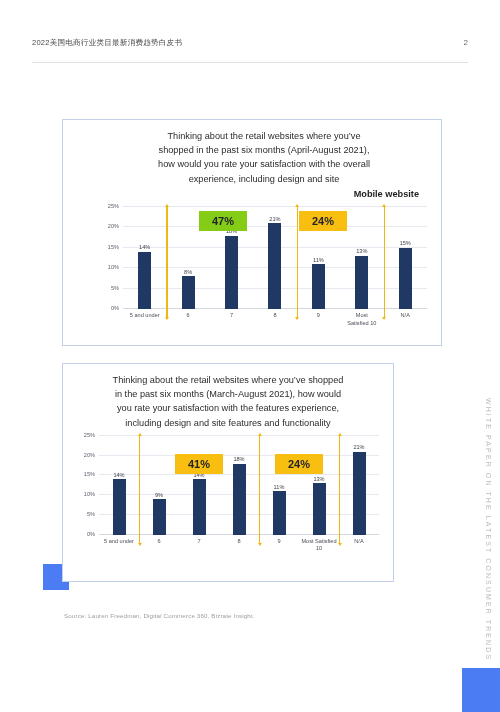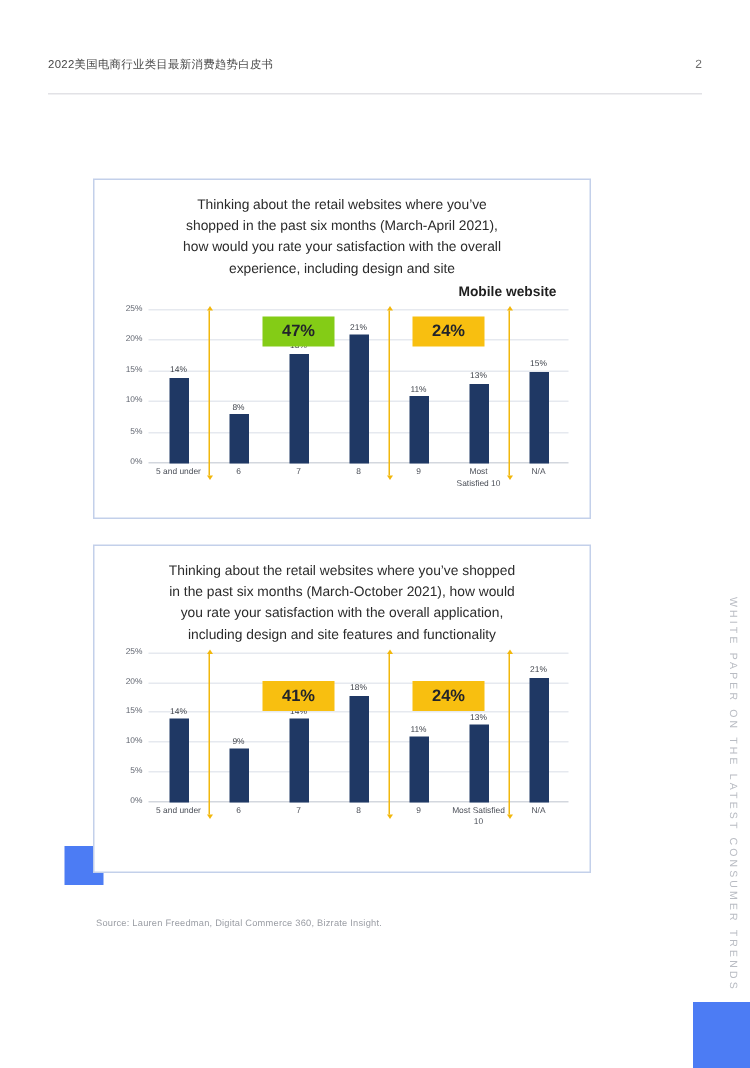--- a/index.html
+++ b/index.html
@@ -89,21 +89,21 @@
   }
 
   
   .chart-card {
     position: absolute;
     background: #ffffff;
     border: 1.5px solid #c3d0ea;
     box-sizing: border-box;
     z-index: 2;
   }
-  #chart-card-1 { left: 62px; top: 119px; width: 332px; height: 227px; }
+  #chart-card-1 { left: 62px; top: 119px; width: 380px; height: 227px; padding-left: 24px; }
   #chart-card-2 { left: 62px; top: 363px; width: 332px; height: 219px; }
 
   .chart-title {
     text-align: center;
     color: #2b2b2b;
     font-size: 9.2px;
     line-height: 14.2px;
     padding: 9px 22px 0 22px;
     box-sizing: border-box;
   }
@@ -245,21 +245,21 @@
 <div class="deco-square-left"></div>
 <div class="deco-square-right"></div>
 
 <div class="side-label">
   <span>WHITE PAPER ON THE LATEST CONSUMER TRENDS</span>
 </div>
 
 <div class="chart-card" id="chart-card-1">
   <div class="chart-title">
     <div>Thinking about the retail websites where you’ve</div>
-    <div>shopped in the past six months (March-April 2021),</div>
+    <div>shopped in the past six months (April-August 2021),</div>
     <div>how would you rate your satisfaction with the overall</div>
     <div>experience, including design and site</div>
     <div class="chart-subtitle">Mobile website</div>
   </div>
   <div class="plot-wrap" id="plot-1">
       <div class="plot-area">
         <div class="gridline axis-base" style="bottom: 0%;">
           <div class="ytick">0%</div>
         </div>
         <div class="gridline" style="bottom: 20%;">
@@ -336,22 +336,22 @@
         </div>
       </div>
       <div class="badge" style="background: #84cc16; left: 104px; width: 48px; height: 20px; top: 4px;">47%</div>
       <div class="badge" style="background: rgb(248, 191, 16); left: 204px; width: 48px; height: 20px; top: 4px;">24%</div>
     </div>
 </div>
 
 <div class="chart-card" id="chart-card-2">
   <div class="chart-title">
     <div>Thinking about the retail websites where you’ve shopped</div>
-    <div>in the past six months (March-October 2021), how would</div>
-    <div>you rate your satisfaction with the overall application,</div>
+    <div>in the past six months (March-August 2021), how would</div>
+    <div>you rate your satisfaction with the features experience,</div>
     <div>including design and site features and functionality</div>
   </div>
   <div class="plot-wrap" id="plot-2">
       <div class="plot-area">
         <div class="gridline axis-base" style="bottom: 0%;">
           <div class="ytick">0%</div>
         </div>
         <div class="gridline" style="bottom: 20%;">
           <div class="ytick">5%</div>
         </div>

